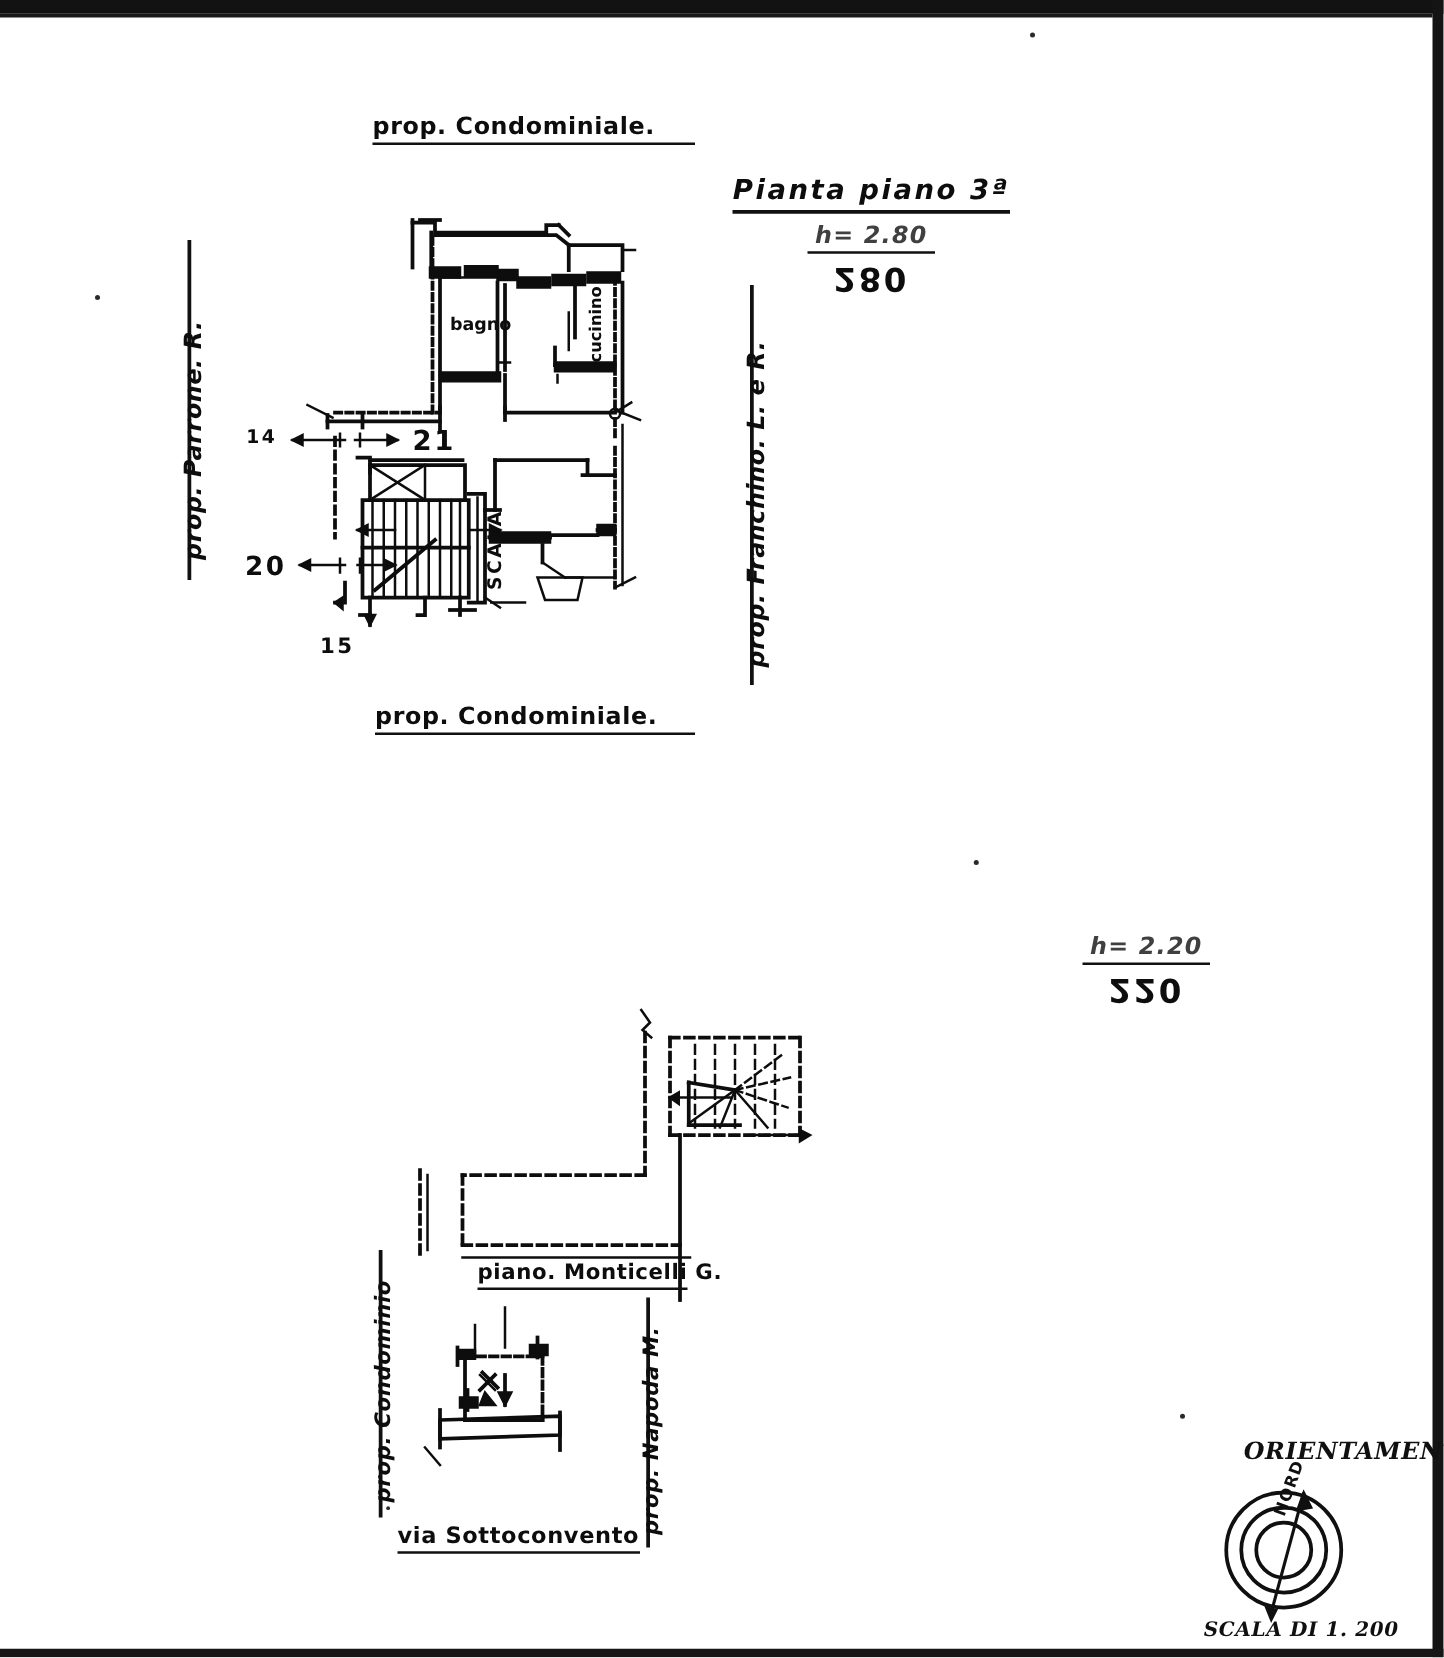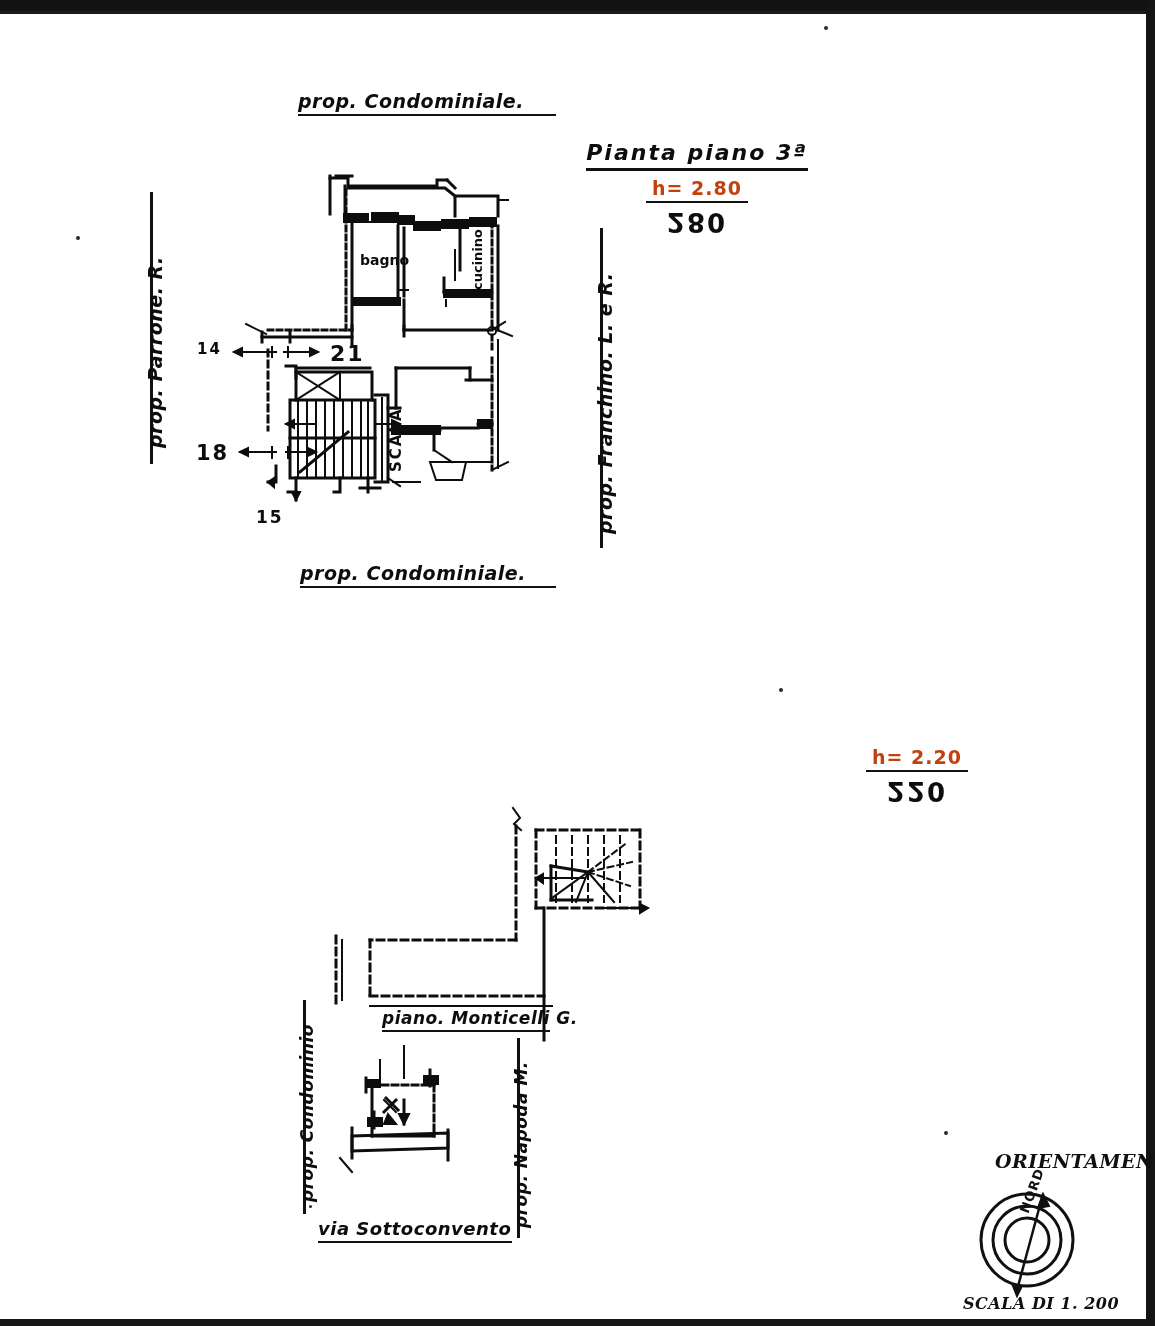--- a/index.html
+++ b/index.html
@@ -42,21 +42,20 @@
   }
   .speck {
     position: absolute;
     background: #2a2a2a;
     border-radius: 50%;
   }
   .ul-label {
     position: absolute;
     white-space: nowrap;
     font-family: "DejaVu Sans", sans-serif;
-    font-style: italic;
     font-weight: 700;
     color: #0d0d0d;
     border-bottom: 2.5px solid #111;
     padding-bottom: 2px;
     letter-spacing: 0.5px;
   }
   .title-block {
     position: absolute;
     text-align: center;
   }
@@ -65,22 +64,23 @@
     font-style: italic;
     font-weight: 700;
     color: #0d0d0d;
     letter-spacing: 2px;
     border-bottom: 3px solid #111;
     padding-bottom: 3px;
     display: inline-block;
   }
   .title-block .t-h {
     font-family: "DejaVu Sans", sans-serif;
-    font-weight: 700;
-    color: #c2410c;
+    font-style: italic;
+    font-weight: 700;
+    color: #404040;
     letter-spacing: 1px;
     border-bottom: 2.5px solid #111;
     display: inline-block;
     padding: 0 6px 2px 6px;
   }
   .title-block .t-num {
     font-family: "DejaVu Sans", sans-serif;
     font-weight: 700;
     color: #0d0d0d;
     transform: scaleY(-1);
@@ -405,21 +405,21 @@
   </div>
 
   <div class="room-label" style="left:360px; top:252px; font-size:14px;">bagno</div>
 
   <div class="room-label rot" style="left:470px; top:290px; font-size:13px;">cucinino</div>
 
   <div class="room-label rot" style="left:387px; top:472px; font-size:15px; letter-spacing:2px;">SCALA</div>
 
   <div class="dim-num" style="left:197px; top:340px; font-size:15px;">14</div>
   <div class="dim-num" style="left:330px; top:341px; font-size:22px;">21</div>
-  <div class="dim-num" style="left:196px; top:441px; font-size:21px;">18</div>
+  <div class="dim-num" style="left:196px; top:441px; font-size:21px;">20</div>
   <div class="dim-num" style="left:256px; top:507px; font-size:17px;">15</div>
 
   <div class="title-block" style="left:752px; top:728px; width:330px;">
     <div style="margin-top:18px;">
       <span class="t-h" style="font-size:19px;">h= 2.20</span>
     </div>
     <div style="margin-top:4px;">
       <span class="t-num" style="font-size:26px;">220</span>
     </div>
   </div>

